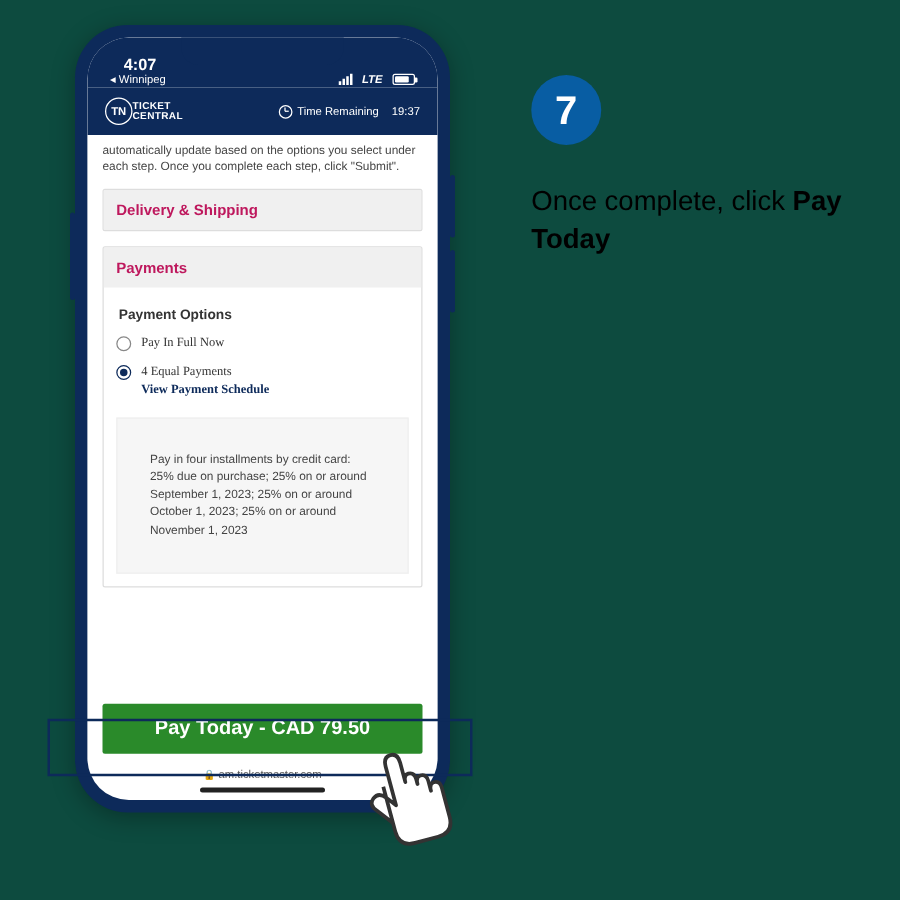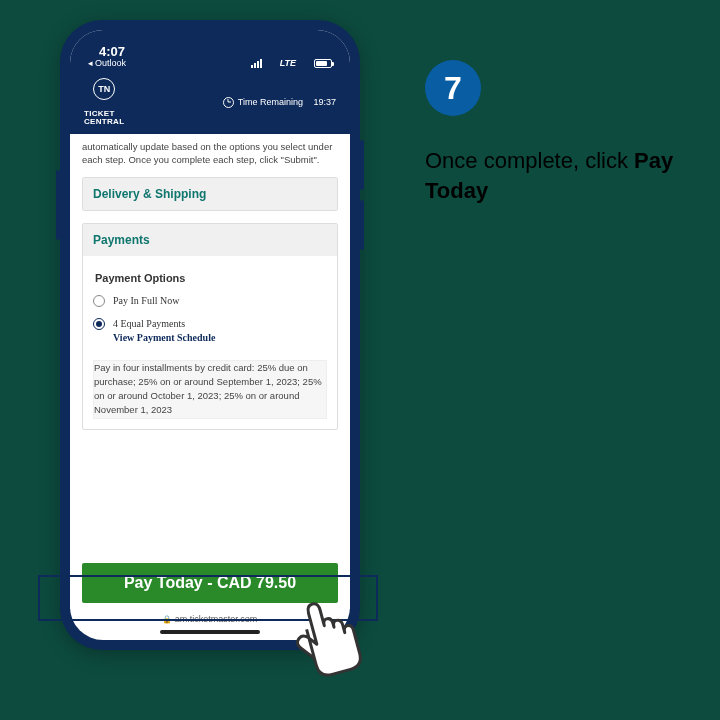--- a/index.html
+++ b/index.html
@@ -72,40 +72,40 @@
     display: flex;
     align-items: flex-end;
     justify-content: space-between;
     padding: 0 18px 2px 18px;
     font-size: 12px;
     font-weight: 600;
   }
   .status-left { display: flex; flex-direction: column; line-height: 1; }
   .status-time { font-size: 13px; font-weight: 600; margin-left: 11px; }
   .status-back { font-size: 9px; font-weight: 400; margin-top: 1px; }
-  .status-right { display: flex; align-items: center; gap: 18px; font-size: 9px; font-style: italic; }
+  .status-right { display: flex; align-items: center; gap: 8px; font-size: 9px; font-style: italic; }
   .signal-bars { display: inline-flex; align-items: flex-end; gap: 1px; }
   .signal-bars span { width: 2px; background: #fff; }
   .signal-bars span:nth-child(1){height:3px;}
   .signal-bars span:nth-child(2){height:5px;}
   .signal-bars span:nth-child(3){height:7px;}
   .signal-bars span:nth-child(4){height:9px;}
   .battery { width: 18px; height: 9px; border: 1px solid #fff; border-radius: 2px; position: relative; }
   .battery::after { content:''; position:absolute; right:-3px; top:2px; width:2px; height:4px; background:#fff; border-radius:0 1px 1px 0; }
   .battery-fill { position:absolute; left:1px; top:1px; bottom:1px; width:70%; background:#fff; border-radius:1px; }
   
   .app-header {
     background: #0d2a5a;
     color: #fff;
     display: flex;
     align-items: center;
     justify-content: space-between;
     padding: 8px 14px;
   }
-  .brand { display: flex; align-items: center; gap: 10px; flex-direction: column; }
+  .brand { display: flex; align-items: center; gap: 0; }
   .brand-badge {
     width: 22px;
     height: 22px;
     border-radius: 50%;
     border: 1.5px solid #fff;
     display: flex;
     align-items: center;
     justify-content: center;
     font-size: 9px;
     font-weight: 700;
@@ -130,21 +130,21 @@
   .panel {
     border: 1px solid #ddd;
     border-radius: 2px;
     margin-bottom: 12px;
   }
   .panel-header {
     background: #f0f0f0;
     padding: 9px 10px;
     font-size: 12px;
     font-weight: 700;
-    color: #0f766e;
+    color: #be185d;
   }
   .panel-body { padding: 10px; }
   .delivery-row {
     display: flex;
     justify-content: space-between;
     align-items: center;
     cursor: pointer;
   }
   .delivery-text { font-size: 10px; line-height: 1.4; }
   .delivery-text .sub { color: #666; display: block; margin-top: 2px; }
@@ -165,21 +165,21 @@
   .radio.selected { border-color: #0d2a5a; }
   .radio.selected::after {
     content:''; position:absolute; left:50%; top:50%; width:6px; height:6px; background:#0d2a5a; border-radius:50%;
     transform: translate(-50%,-50%);
   }
   .radio-label { line-height: 1.3; }
   .view-schedule { color: #0d2a5a; font-weight: 700; display: block; margin-top: 1px; }
   .info-box {
     background: #f6f6f6;
     border: 1px solid #eee;
-    padding: 0;
+    padding: 26px;
     font-size: 9.5px;
     line-height: 1.5;
     color: #444;
     margin-top: 16px;
   }
   
   .pay-today-wrap {
     padding: 4px 12px 6px 12px;
     background: #fff;
   }
@@ -243,21 +243,21 @@
     <div class="phone-frame">
       <div class="side-btn b1"></div>
       <div class="side-btn b2"></div>
       <div class="side-btn b3"></div>
       <div class="notch"></div>
       <div class="screen">
 
         <div class="status-bar">
           <div class="status-left">
             <span class="status-time">4:07</span>
-            <span class="status-back">◂ Outlook</span>
+            <span class="status-back">◂ Winnipeg</span>
           </div>
           <div class="status-right">
             <span class="signal-bars">
                 <span></span>
                 <span></span>
                 <span></span>
                 <span></span>
               </span>
             <span>LTE</span>
             <span class="battery">

